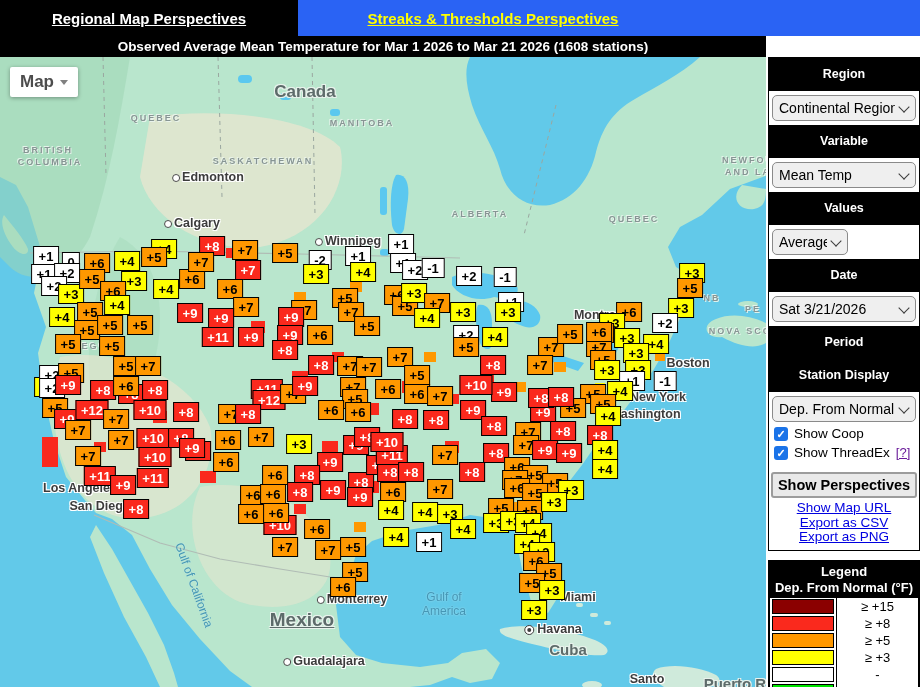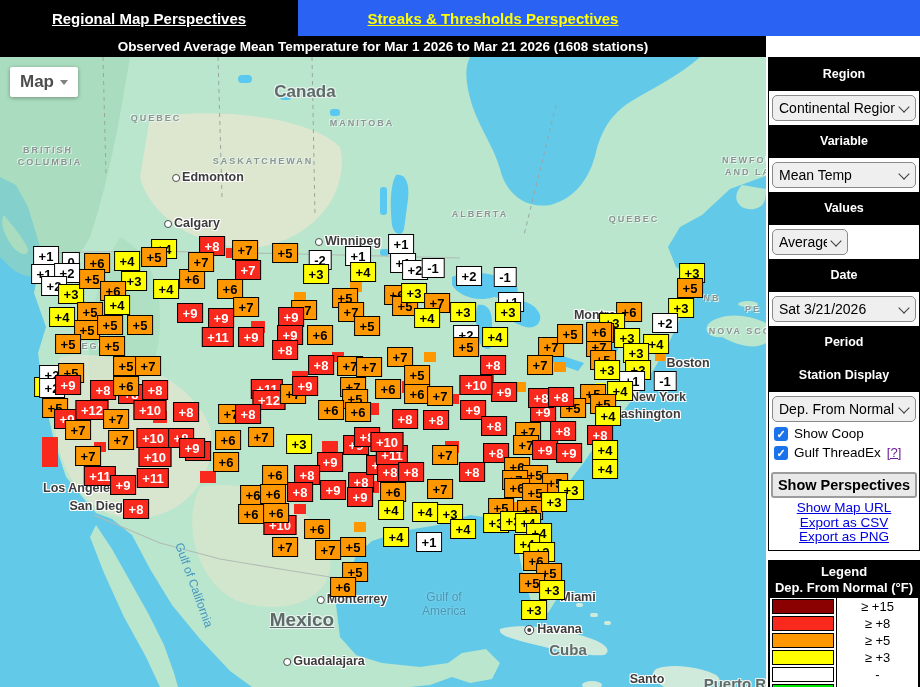--- a/index.html
+++ b/index.html
@@ -462,21 +462,21 @@
         <div class="bar">Period</div>
         <div class="bar">Station Display</div>
         <div class="selwrap"><select><option>Dep. From Normal</option></select><span class="chev"></span></div>
         <div id="cbxs">
           <div class="cbrow">
             <span class="cbx">✓</span>
             <span>Show Coop</span>
           </div>
           <div class="cbrow">
             <span class="cbx">✓</span>
-            <span>Gulf ThreadEx</span>
+            <span>Show ThreadEx</span>
             <a class="qlink">[?]</a>
           </div>
         </div>
       <button class="showp">Show Perspectives</button>
       <div class="links" id="links">
           <a>Show Map URL</a>
           <a>Export as CSV</a>
           <a>Export as PNG</a>
         </div>
     </div>

